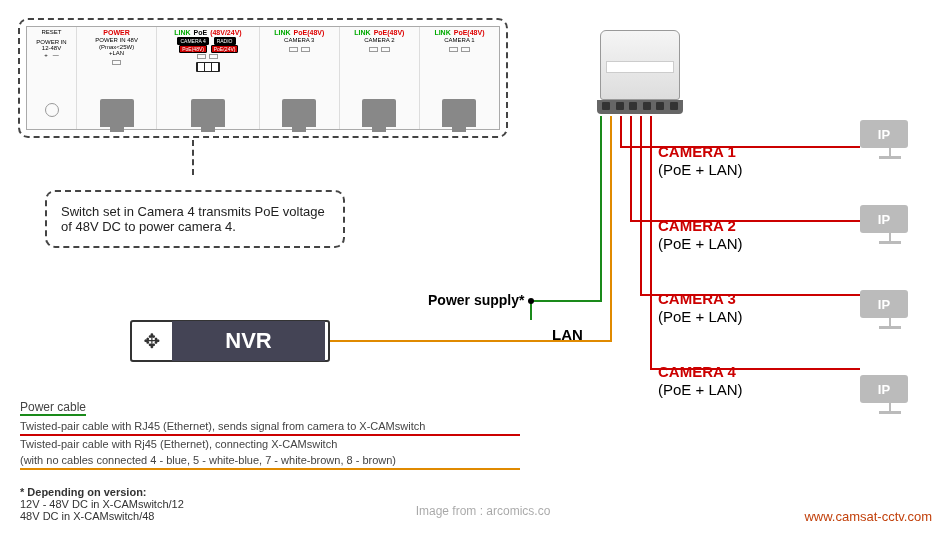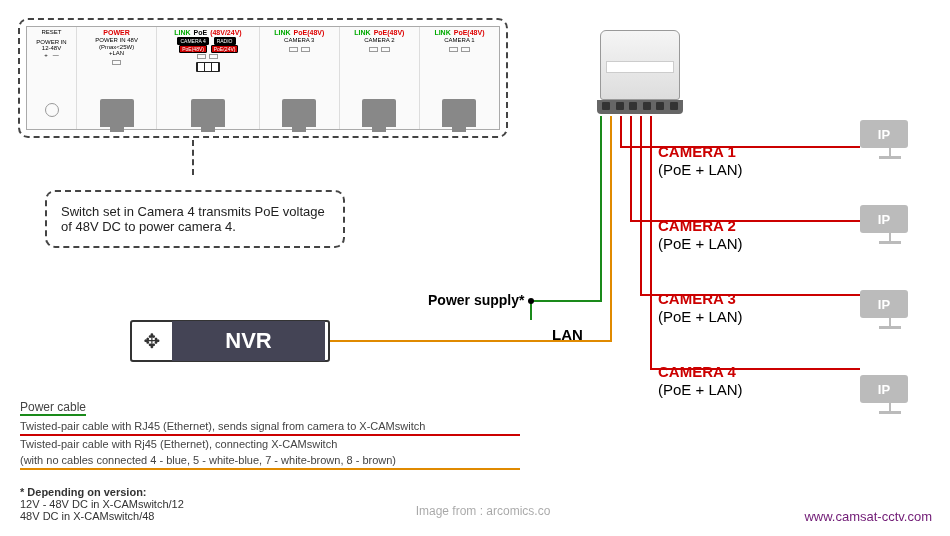--- a/index.html
+++ b/index.html
@@ -326,21 +326,21 @@
     transform: translateX(-50%);
     font-size: 12px;
     color: rgba(0,0,0,0.35);
     margin-left: 8px;
   }
   .website {
     position: absolute;
     bottom: 12px;
     right: 18px;
     font-size: 13px;
-    color: #701a75;
+    color: #c2410c;
   }
 </style>
 </head>
 <body>
 
 <div class="diagram">
 
 
   <div class="switch-panel">
     <div class="panel-inner">

